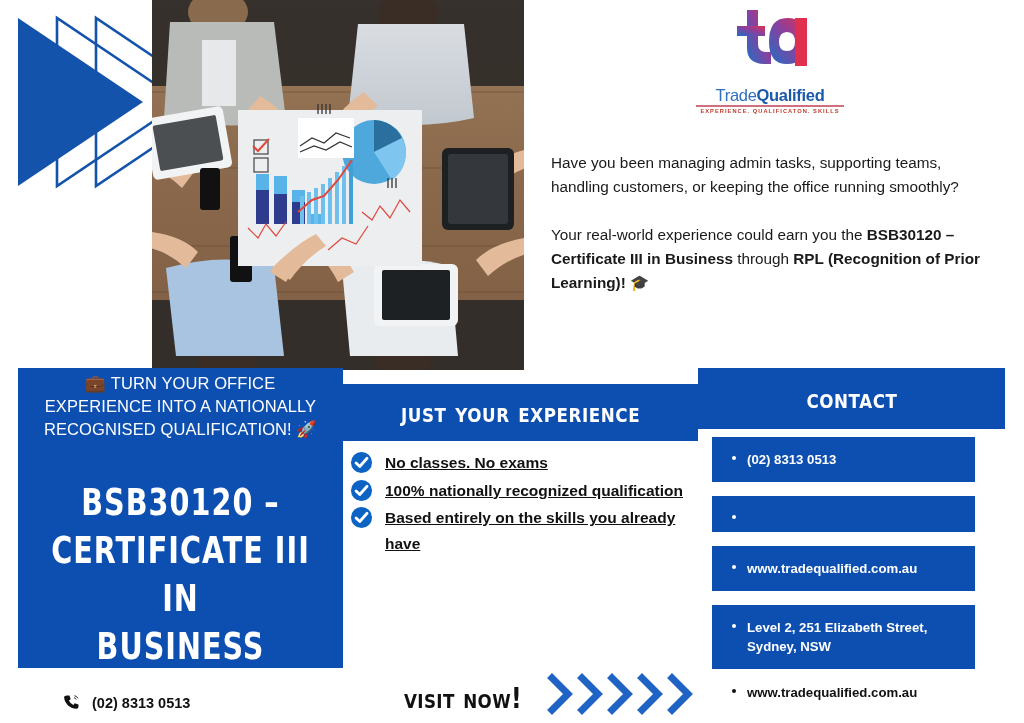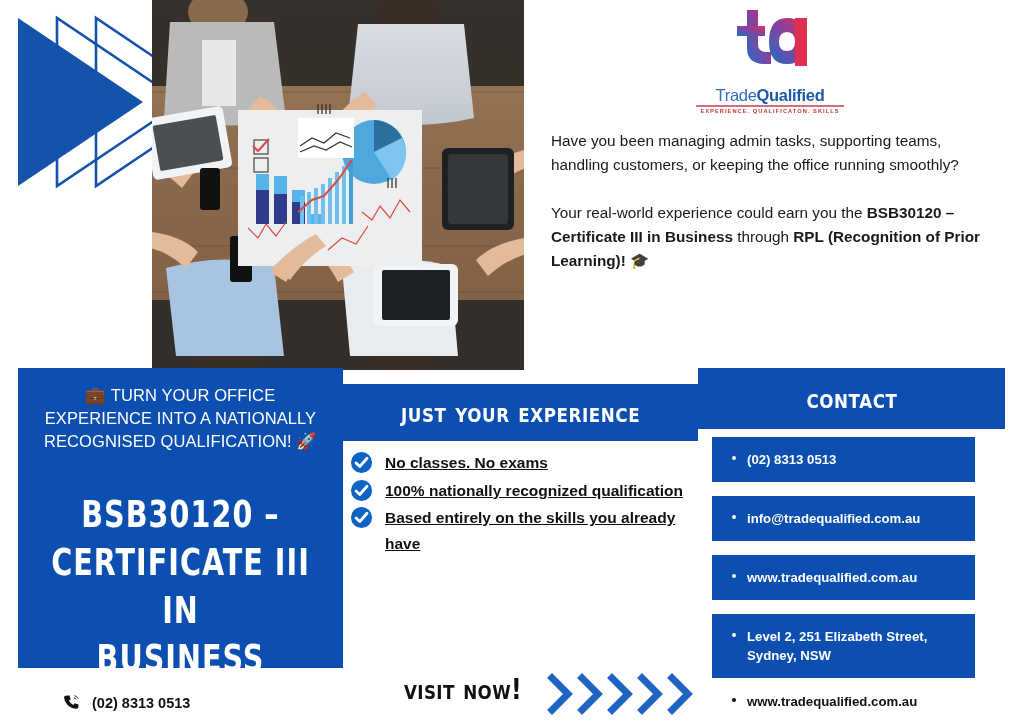--- a/index.html
+++ b/index.html
@@ -34,33 +34,33 @@
   #logo-wordmark .w-trade { color:#2f6fbd; font-weight:400; }
   #logo-wordmark .w-qual  { color:#1b5aa8; font-weight:700; }
   #logo-rule { height:1.4px; background:#d0707e; margin:1px 6px 1.5px 6px; }
   #logo-tagline {
     font-size:5.7px; font-weight:700; letter-spacing:1.05px;
     color:#c0392b; white-space:nowrap;
   }
 
   
   #intro-copy {
-    position:absolute; left:551px; top:129px; width:452px;
+    position:absolute; left:551px; top:151px; width:452px;
     font-size:15.3px; line-height:24px; color:#1a1a1a;
   }
   #intro-copy p.gap { margin-top:24px; }
   #intro-copy b { font-weight:700; }
 
   
   #left-panel {
     position:absolute; left:18px; top:368px; width:325px; height:300px;
     background:#0c4fb0; color:#ffffff; text-align:center;
   }
   #left-panel-kicker {
-    font-size:16.5px; line-height:23px; padding:16px 12px 0 12px;
+    font-size:16.5px; line-height:23px; padding:4px 12px 0 12px;
     letter-spacing:0.1px;
   }
   #left-panel-title {
     font-family:"Liberation Sans Narrow","DejaVu Sans Condensed","Liberation Sans", sans-serif;
     font-weight:700; font-size:37px; line-height:48px;
     letter-spacing:1.2px; margin-top:38px;
     transform:scaleX(0.86); transform-origin:center;
   }
 
   
@@ -89,21 +89,21 @@
   }
   .benefit-row { display:flex; align-items:flex-start; margin-bottom:2px; }
   .check-icon { flex:0 0 auto; width:23px; height:23px; margin:1px 12px 0 0; }
   .benefit-text {
     font-size:15.5px; font-weight:700; line-height:25.5px; color:#111;text-decoration:underline;
   }
 
   
   #visit-now {
     position:absolute; left:404px; top:673px;
-    display:flex; align-items:flex-start; gap:16px;
+    display:flex; align-items:flex-end; gap:16px;
   }
   #visit-now-label {
     font-family:"Liberation Sans Narrow","DejaVu Sans Condensed","Liberation Sans", sans-serif;
     font-weight:700; font-size:28px; color:#111;
     font-variant:small-caps; text-transform:lowercase;
     letter-spacing:0.4px;
     transform:scaleX(0.93); transform-origin:left center;
   }
   #visit-now-arrows { display:flex; align-items:center; }
 
@@ -370,21 +370,20 @@
   <span class="band-title">Contact</span>
 </div>
 
 <div id="contact-list">
   <div class="contact-box">
     <span class="dot"></span>
     <span>(02) 8313 0513</span>
   </div>
   <div class="contact-box">
     <span class="dot"></span>
-    <span>info@tradequalified.com.au</span>
   </div>
   <div class="contact-box">
     <span class="dot"></span>
     <span>www.tradequalified.com.au</span>
   </div>
   <div class="contact-box">
     <span class="dot"></span>
     <span>Level 2, 251 Elizabeth Street, Sydney, NSW</span>
   </div>
   <div class="contact-plain">

